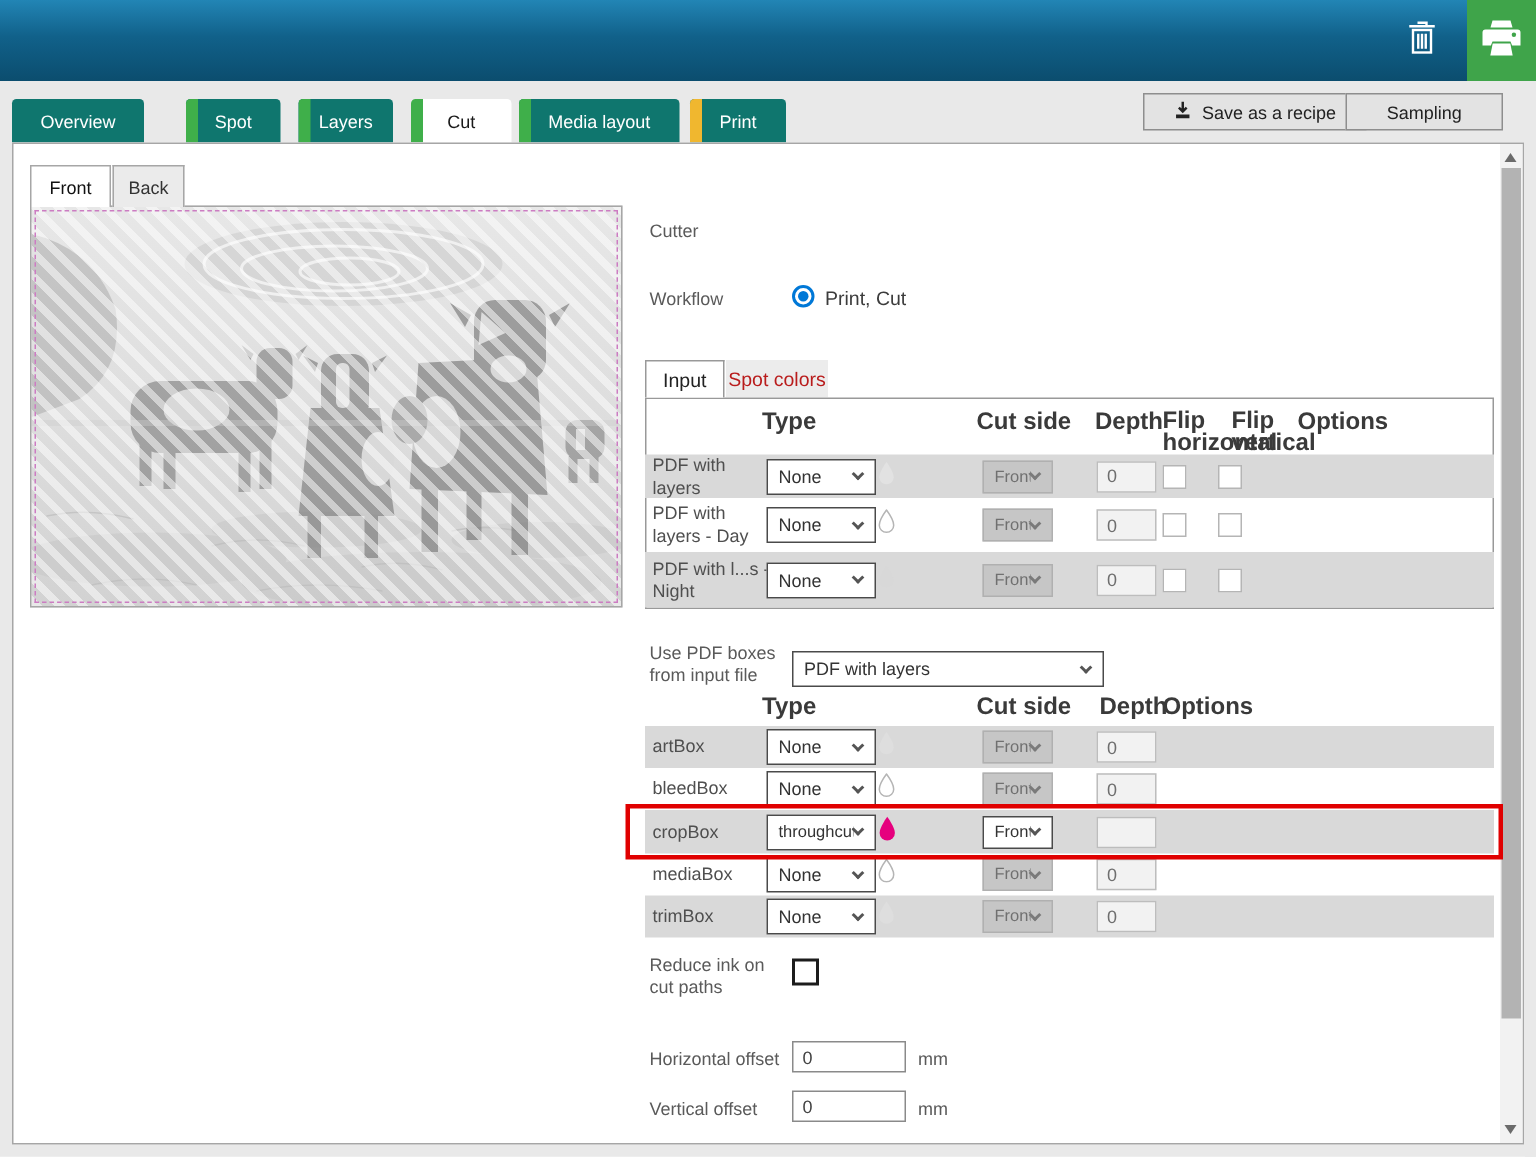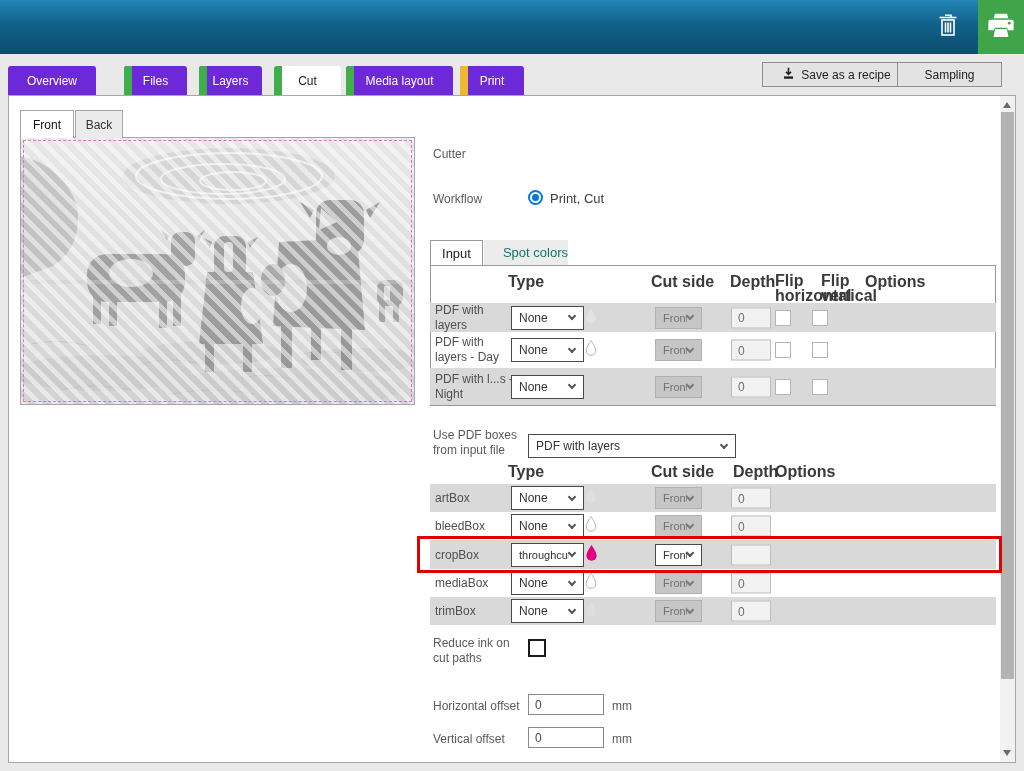--- a/index.html
+++ b/index.html
@@ -14,21 +14,21 @@
   #header { left:0; top:0; width:1024px; height:54px;
     background:linear-gradient(180deg,#2285b5 0%,#11618a 45%,#0b4d6e 100%); }
   #title { left:20px; top:0; height:54px; display:flex; align-items:center;
     color:#fff; font-size:15px; font-weight:bold; }
   #trash-btn { right:56px; top:0; width:40px; height:54px; display:flex;
     align-items:center; justify-content:center; cursor:pointer; }
   #print-btn { right:0; top:0; width:46px; height:54px; background:#3fa44a;
     display:flex; align-items:center; justify-content:center; cursor:pointer; }
 
   
-  .nav-tab { top:66px; height:29px; background:#6d28d9; color:#fff;
+  .nav-tab { top:66px; height:29px; background:#0f766e; color:#fff;
     font-size:12px; display:flex; align-items:center; justify-content:center;
     border-radius:3px 3px 0 0; overflow:hidden; cursor:pointer; }
   .nav-tab .bar { position:absolute; left:0; top:0; width:8px; height:100%; }
   .bar-green { background:#3faf4a; } .bar-yellow { background:#f0b72f; }
   .nav-tab.active { background:#fff; color:#1a1a1a; }
 
   .tool-btn { top:62px; height:25px; background:#e3e3e3; border:1px solid #8e8e8e;
     font-size:12px; color:#222; display:flex; align-items:center; justify-content:center;
     gap:6px; cursor:pointer; }
 
@@ -65,21 +65,21 @@
   
   .radio { width:15px; height:15px; border-radius:50%; border:2px solid #0078d7;
     background:#fff; display:flex; align-items:center; justify-content:center; cursor:pointer; }
   .radio .dot { width:7px; height:7px; border-radius:50%; background:#0078d7; }
 
   
   .sub-tab { top:240px; height:25px; font-size:13px; display:flex; align-items:center;
     justify-content:center; }
   #input-tab { left:430px; width:53px; background:#fff; color:#222;
     border:1px solid #999; border-bottom:none; z-index:2; cursor:pointer; }
-  #spot-tab { left:484px; width:84px; background:#ececec; color:#0f766e;justify-content:flex-end; }
+  #spot-tab { left:484px; width:68px; background:#ececec; color:#b91c1c; }
 
   
   #table1 { left:430px; top:265px; width:566px; height:141px;
     border:1px solid #999; background:#fff; }
   .hdr { font-size:16px; font-weight:bold; color:#3a3a3a; position:absolute; }
   .row { position:absolute; left:430px; width:566px; }
   .row.gray { background:#d9d9d9; }
   .row .cell-label { position:absolute; left:5px; top:50%; transform:translateY(-50%);
     font-size:12px; color:#4f4f4f; width:82px; line-height:15px; }
   .row .c-type   { position:absolute; left:81px;  top:50%; transform:translateY(-50%); width:73px; height:24px; }
@@ -126,21 +126,21 @@
         </svg>
       </span>
     </div>
   </div>
 
   <div class="abs nav-tab" style="left:8px;width:88px;">
     <span>Overview</span>
   </div>
   <div class="abs nav-tab" style="left:124px;width:63px;">
     <span class="bar bar-green"></span>
-    <span>Files</span>
+    <span>Spot</span>
   </div>
   <div class="abs nav-tab" style="left:199px;width:63px;">
     <span class="bar bar-green"></span>
     <span>Layers</span>
   </div>
   <div class="abs nav-tab active" style="left:274px;width:67px;">
     <span class="bar bar-green"></span>
     <span>Cut</span>
   </div>
   <div class="abs nav-tab" style="left:346px;width:107px;">

